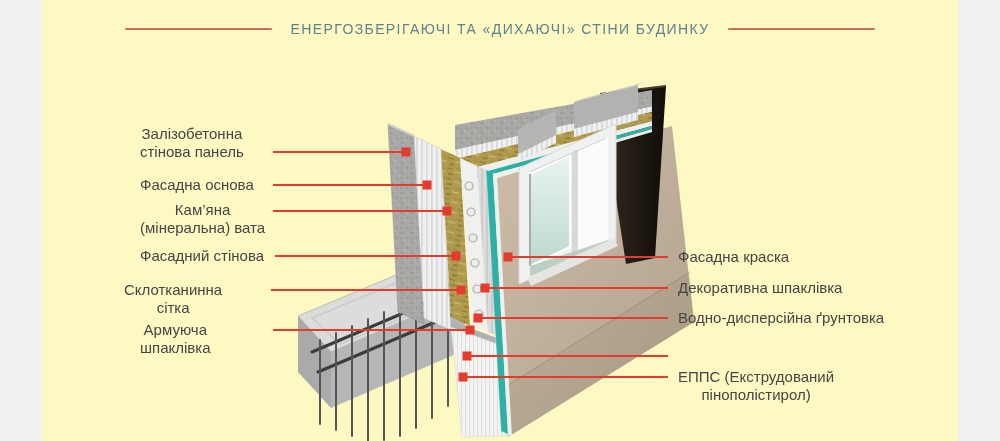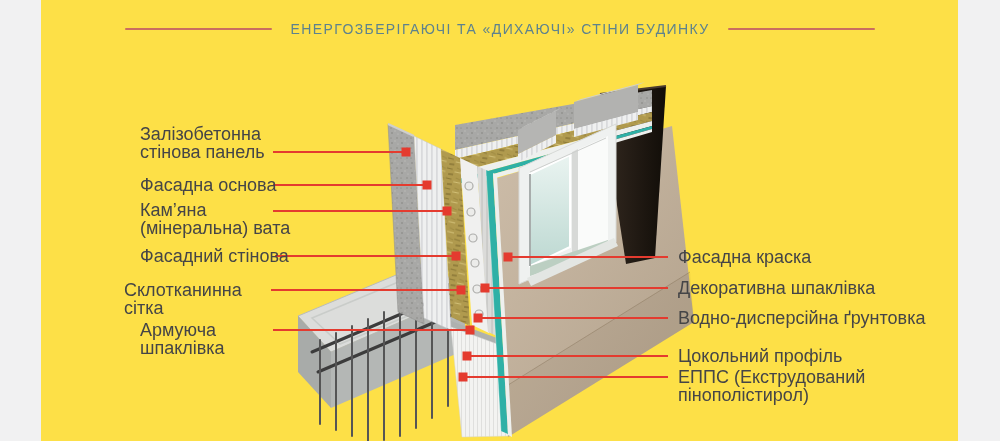--- a/index.html
+++ b/index.html
@@ -1,26 +1,26 @@
 <!DOCTYPE html>
 <html><head>
 <meta charset="utf-8">
 <style>
   html,body{margin:0;padding:0;background:#ffffff;}
-  .canvas{position:relative;width:1000px;height:441px;background:#fde047;overflow:hidden;
+  .canvas{position:relative;width:1000px;height:441px;background:#fef9c3;overflow:hidden;
           font-family:"Liberation Sans", sans-serif;}
   .side-strip{position:absolute;top:0;height:441px;background:#f1f1f2;}
   .side-strip.left{left:0;width:41px;}
   .side-strip.right{right:0;width:42px;}
   .header{position:absolute;left:42px;right:42px;top:21px;display:flex;align-items:center;
           justify-content:center;gap:18px;}
   .header .rule{width:147px;height:2px;background:#ca6e5f;border-radius:1px;}
   .header h1{margin:0;font-size:14px;font-weight:500;letter-spacing:1.4px;color:#5d828e;
              white-space:nowrap;}
-  .lbl{position:absolute;font-size:18px;line-height:18px;color:#454547;white-space:pre-line;}
+  .lbl{position:absolute;font-size:15px;line-height:18px;color:#454547;white-space:pre-line;text-align:center;}
   svg.diagram{position:absolute;left:0;top:0;}
 </style>
 </head>
 <body>
 
 <div class="canvas">
 
   <div class="side-strip left"></div>
   <div class="side-strip right"></div>
 
@@ -216,17 +216,16 @@
 (мінеральна) вата</div>
   <div class="lbl" style="left:140px;top:247px">Фасадний стінова</div>
   <div class="lbl" style="left:124px;top:281px">Склотканинна
 сітка</div>
   <div class="lbl" style="left:140px;top:321px">Армуюча
 шпаклівка</div>
 
   <div class="lbl" style="left:678px;top:248px">Фасадна краска</div>
   <div class="lbl" style="left:678px;top:279px">Декоративна шпаклівка</div>
   <div class="lbl" style="left:678px;top:309px">Водно-дисперсійна ґрунтовка</div>
-  <div class="lbl" style="left:678px;top:347px">Цокольний профіль</div>
   <div class="lbl" style="left:678px;top:368px">ЕППС (Екструдований
 пінополістирол)</div>
 
 </div>
 
 </body></html>

